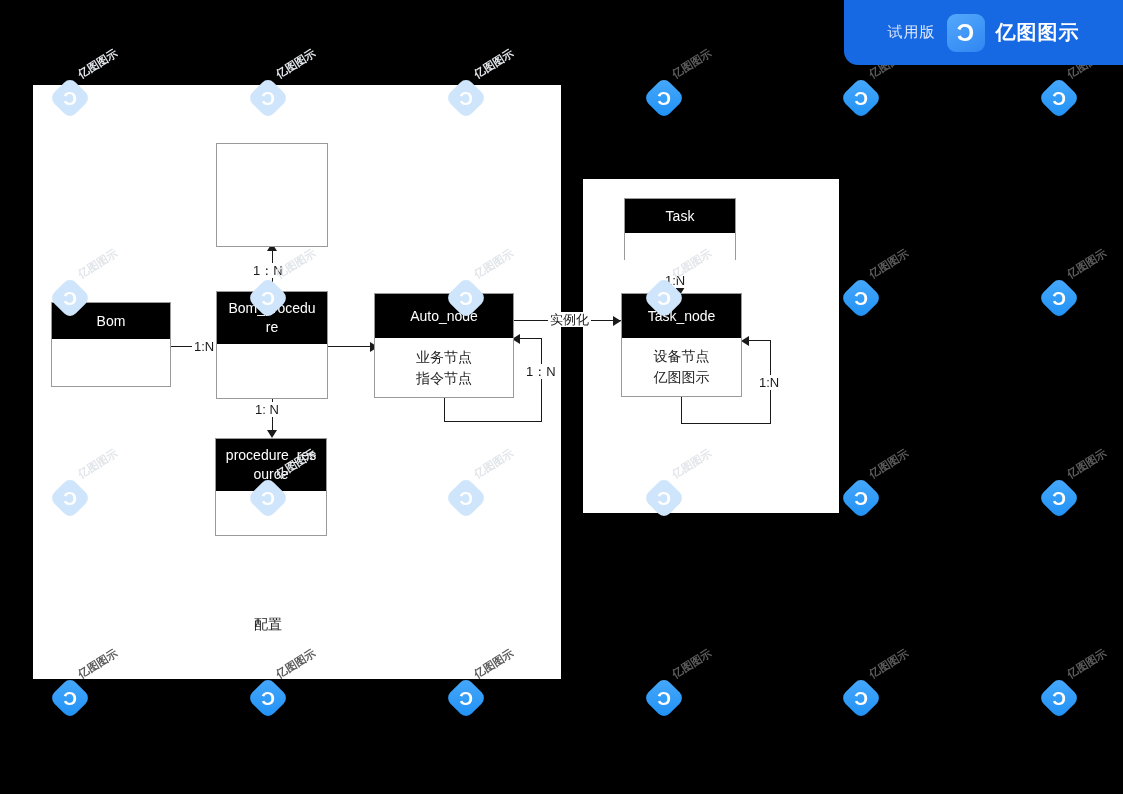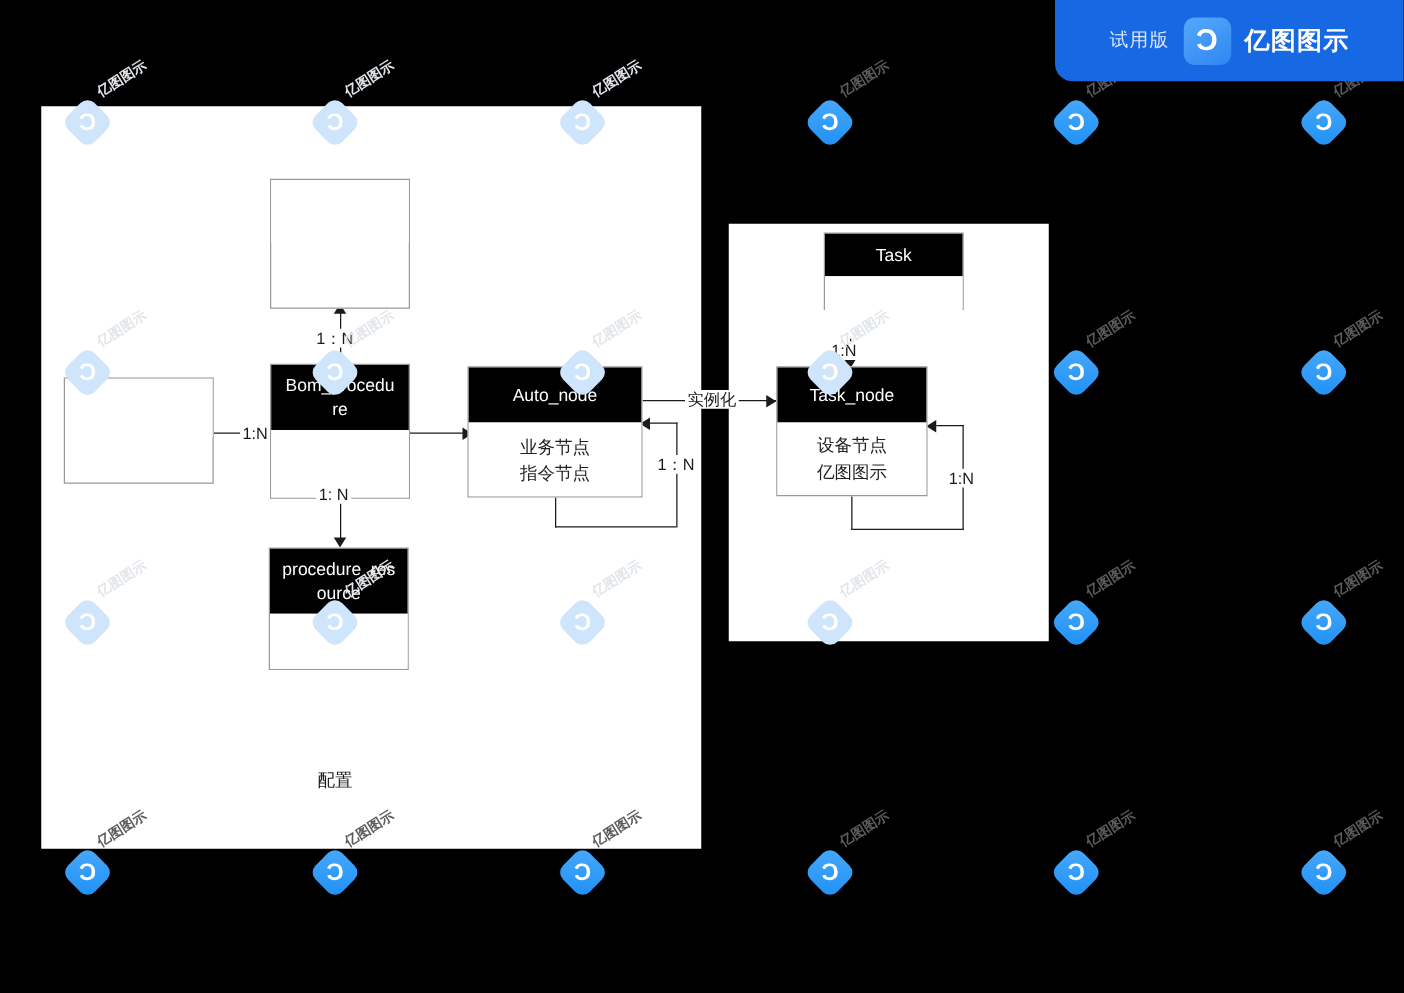--- a/index.html
+++ b/index.html
@@ -120,35 +120,36 @@
   <div class="ln v" style="left:681px;top:397px;height:27px;"></div>
   <div class="ln h" style="left:681px;top:423px;width:90px;"></div>
   <div class="ln v" style="left:770px;top:340px;height:84px;"></div>
   <div class="ln h" style="left:749px;top:340px;width:22px;"></div>
   <div class="arw left" style="left:741px;top:336px;"></div>
 
   <div class="lbl onwhite" style="left:192px;top:339px;">1:N</div>
 
   <div class="lbl onwhite" style="left:251px;top:263px;">1：N</div>
 
-  <div class="lbl onwhite" style="left:253px;top:388px;text-align:right;">1: N</div>
+  <div class="lbl onwhite" style="left:253px;top:402px;text-align:right;">1: N</div>
 
   <div class="lbl onwhite" style="left:524px;top:364px;">1：N</div>
 
   <div class="lbl onwhite" style="left:548px;top:312px;">实例化</div>
 
   <div class="lbl onwhite" style="left:663px;top:273px;">1:N</div>
 
   <div class="lbl onwhite" style="left:757px;top:375px;">1:N</div>
 
   <div class="ent" style="left:216px;top:143px;width:112px;height:104px;">
     <div class="ent-body" style="height:50px;white-space:pre-line;"></div>
   </div>
 
   <div class="ent" style="left:51px;top:302px;width:120px;height:85px;">
+    <div class="ent-head" style="height:36px;white-space:pre-line;">Bom</div>
     <div class="ent-body" style="height:47px;white-space:pre-line;"></div>
   </div>
 
   <div class="ent" style="left:216px;top:291px;width:112px;height:108px;">
     <div class="ent-head" style="height:52px;white-space:pre-line;">Bom_procedu
 re</div>
     <div class="ent-body" style="height:54px;white-space:pre-line;"></div>
   </div>
 
   <div class="ent" style="left:374px;top:293px;width:140px;height:105px;">
@@ -156,21 +157,21 @@
     <div class="ent-body" style="height:59px;white-space:pre-line;">业务节点
 指令节点</div>
   </div>
 
   <div class="ent" style="left:215px;top:438px;width:112px;height:98px;">
     <div class="ent-head" style="height:52px;white-space:pre-line;">procedure_res
 ource</div>
     <div class="ent-body" style="height:44px;white-space:pre-line;"></div>
   </div>
 
-  <div class="ent" style="left:624px;top:186px;width:112px;height:62px;margin-left:35px;">
+  <div class="ent" style="left:624px;top:198px;width:112px;height:62px;">
     <div class="ent-head" style="height:34px;white-space:pre-line;">Task</div>
     <div class="ent-body" style="height:49px;white-space:pre-line;"></div>
   </div>
 
   <div class="ent" style="left:621px;top:293px;width:121px;height:104px;">
     <div class="ent-head" style="height:44px;white-space:pre-line;">Task_node</div>
     <div class="ent-body" style="height:58px;white-space:pre-line;">设备节点
 亿图图示</div>
   </div>
 

